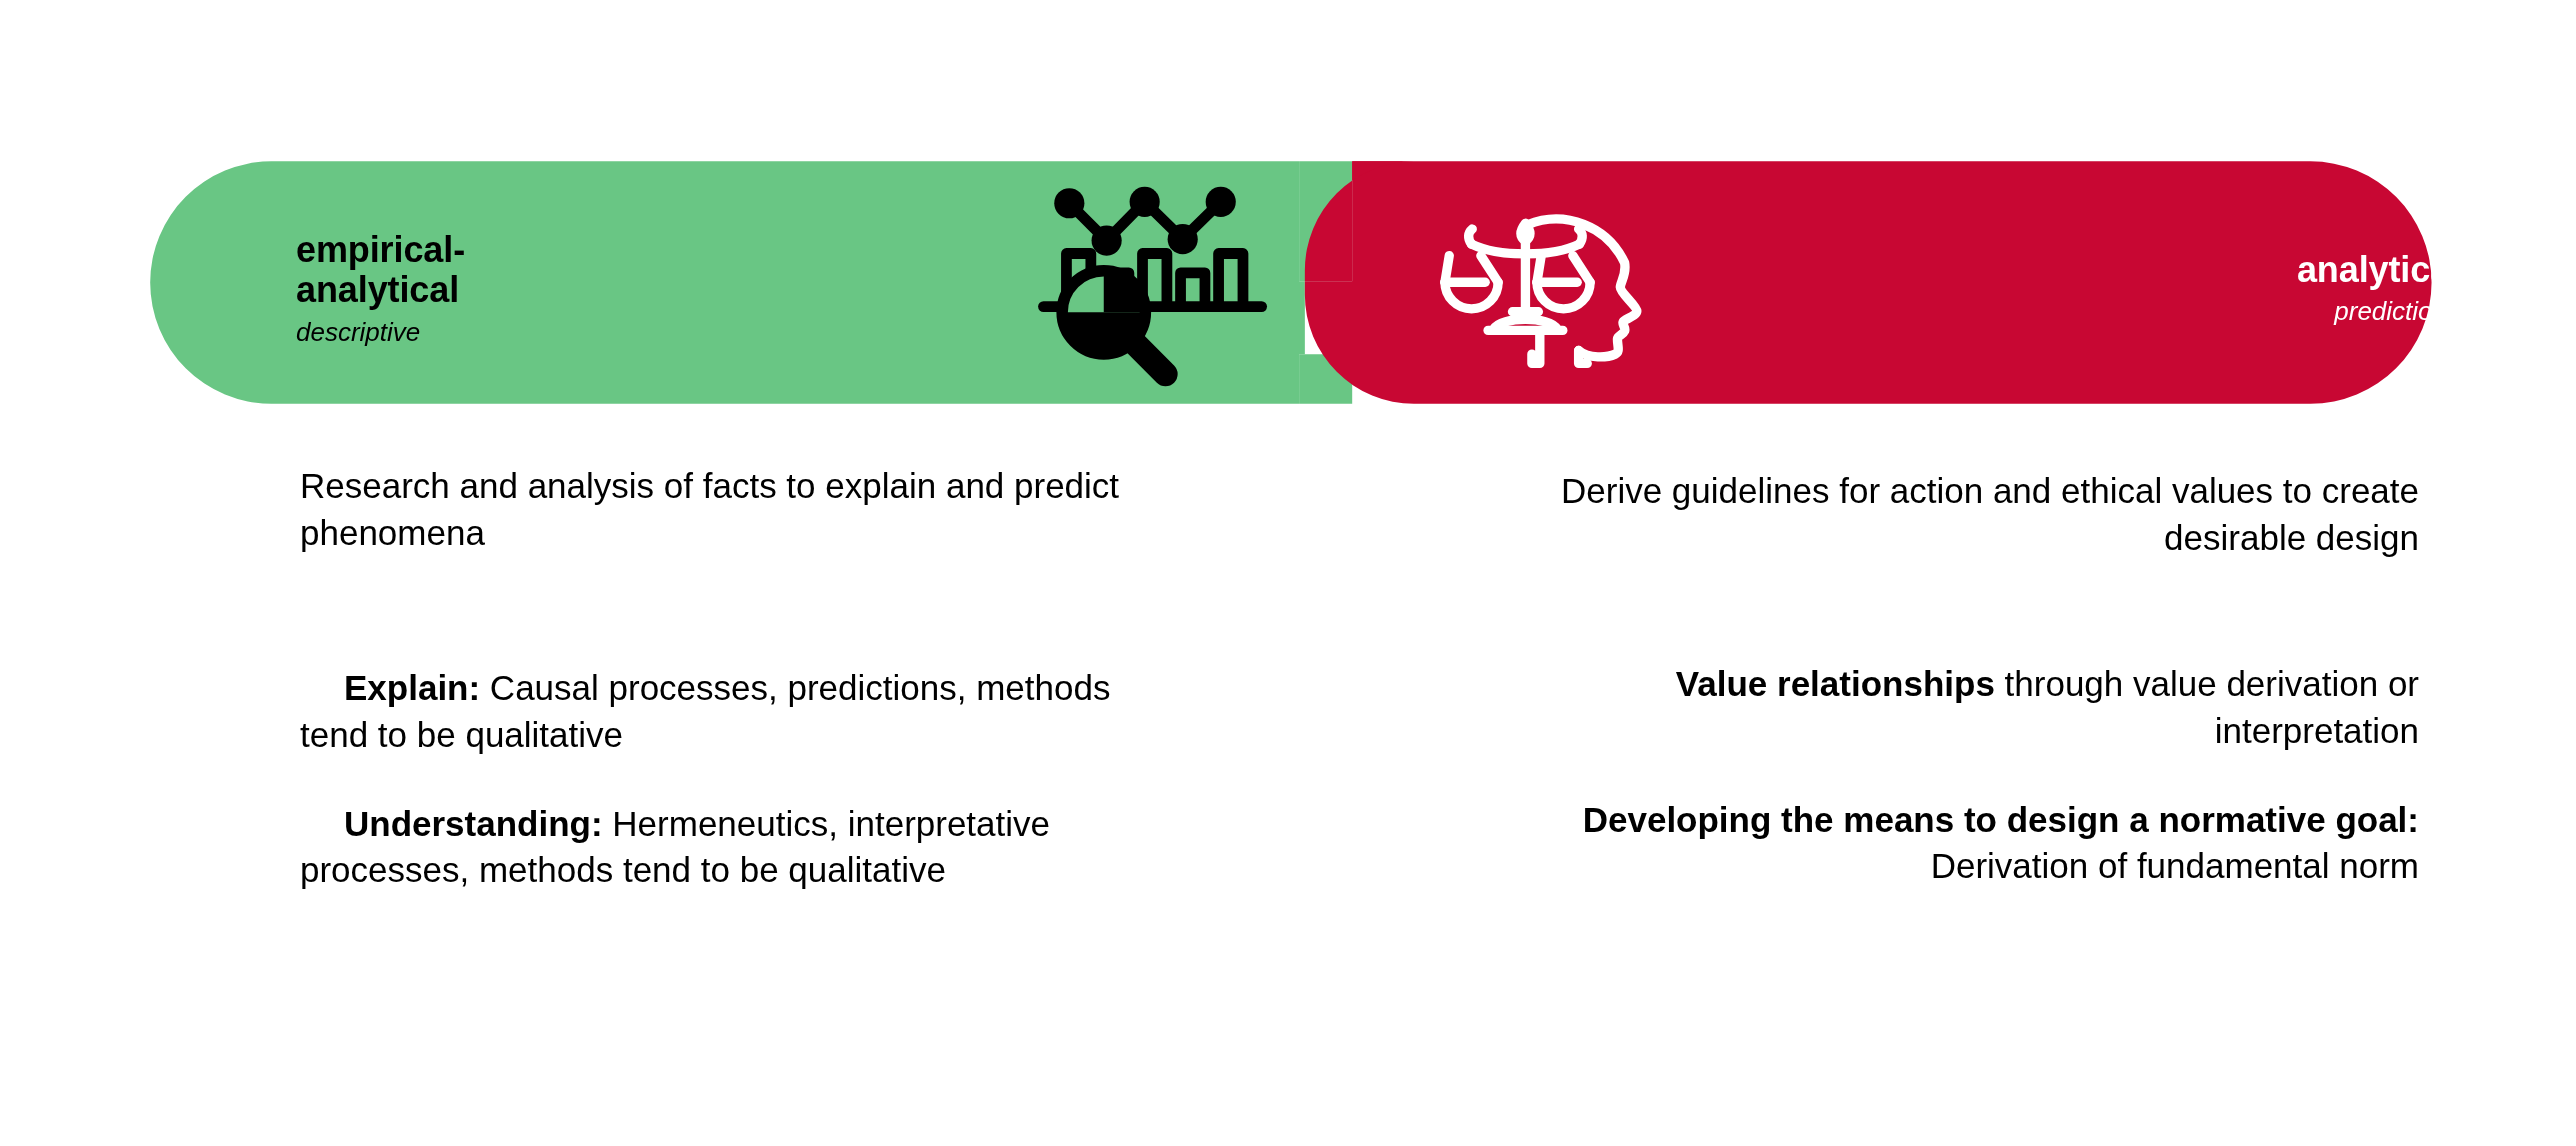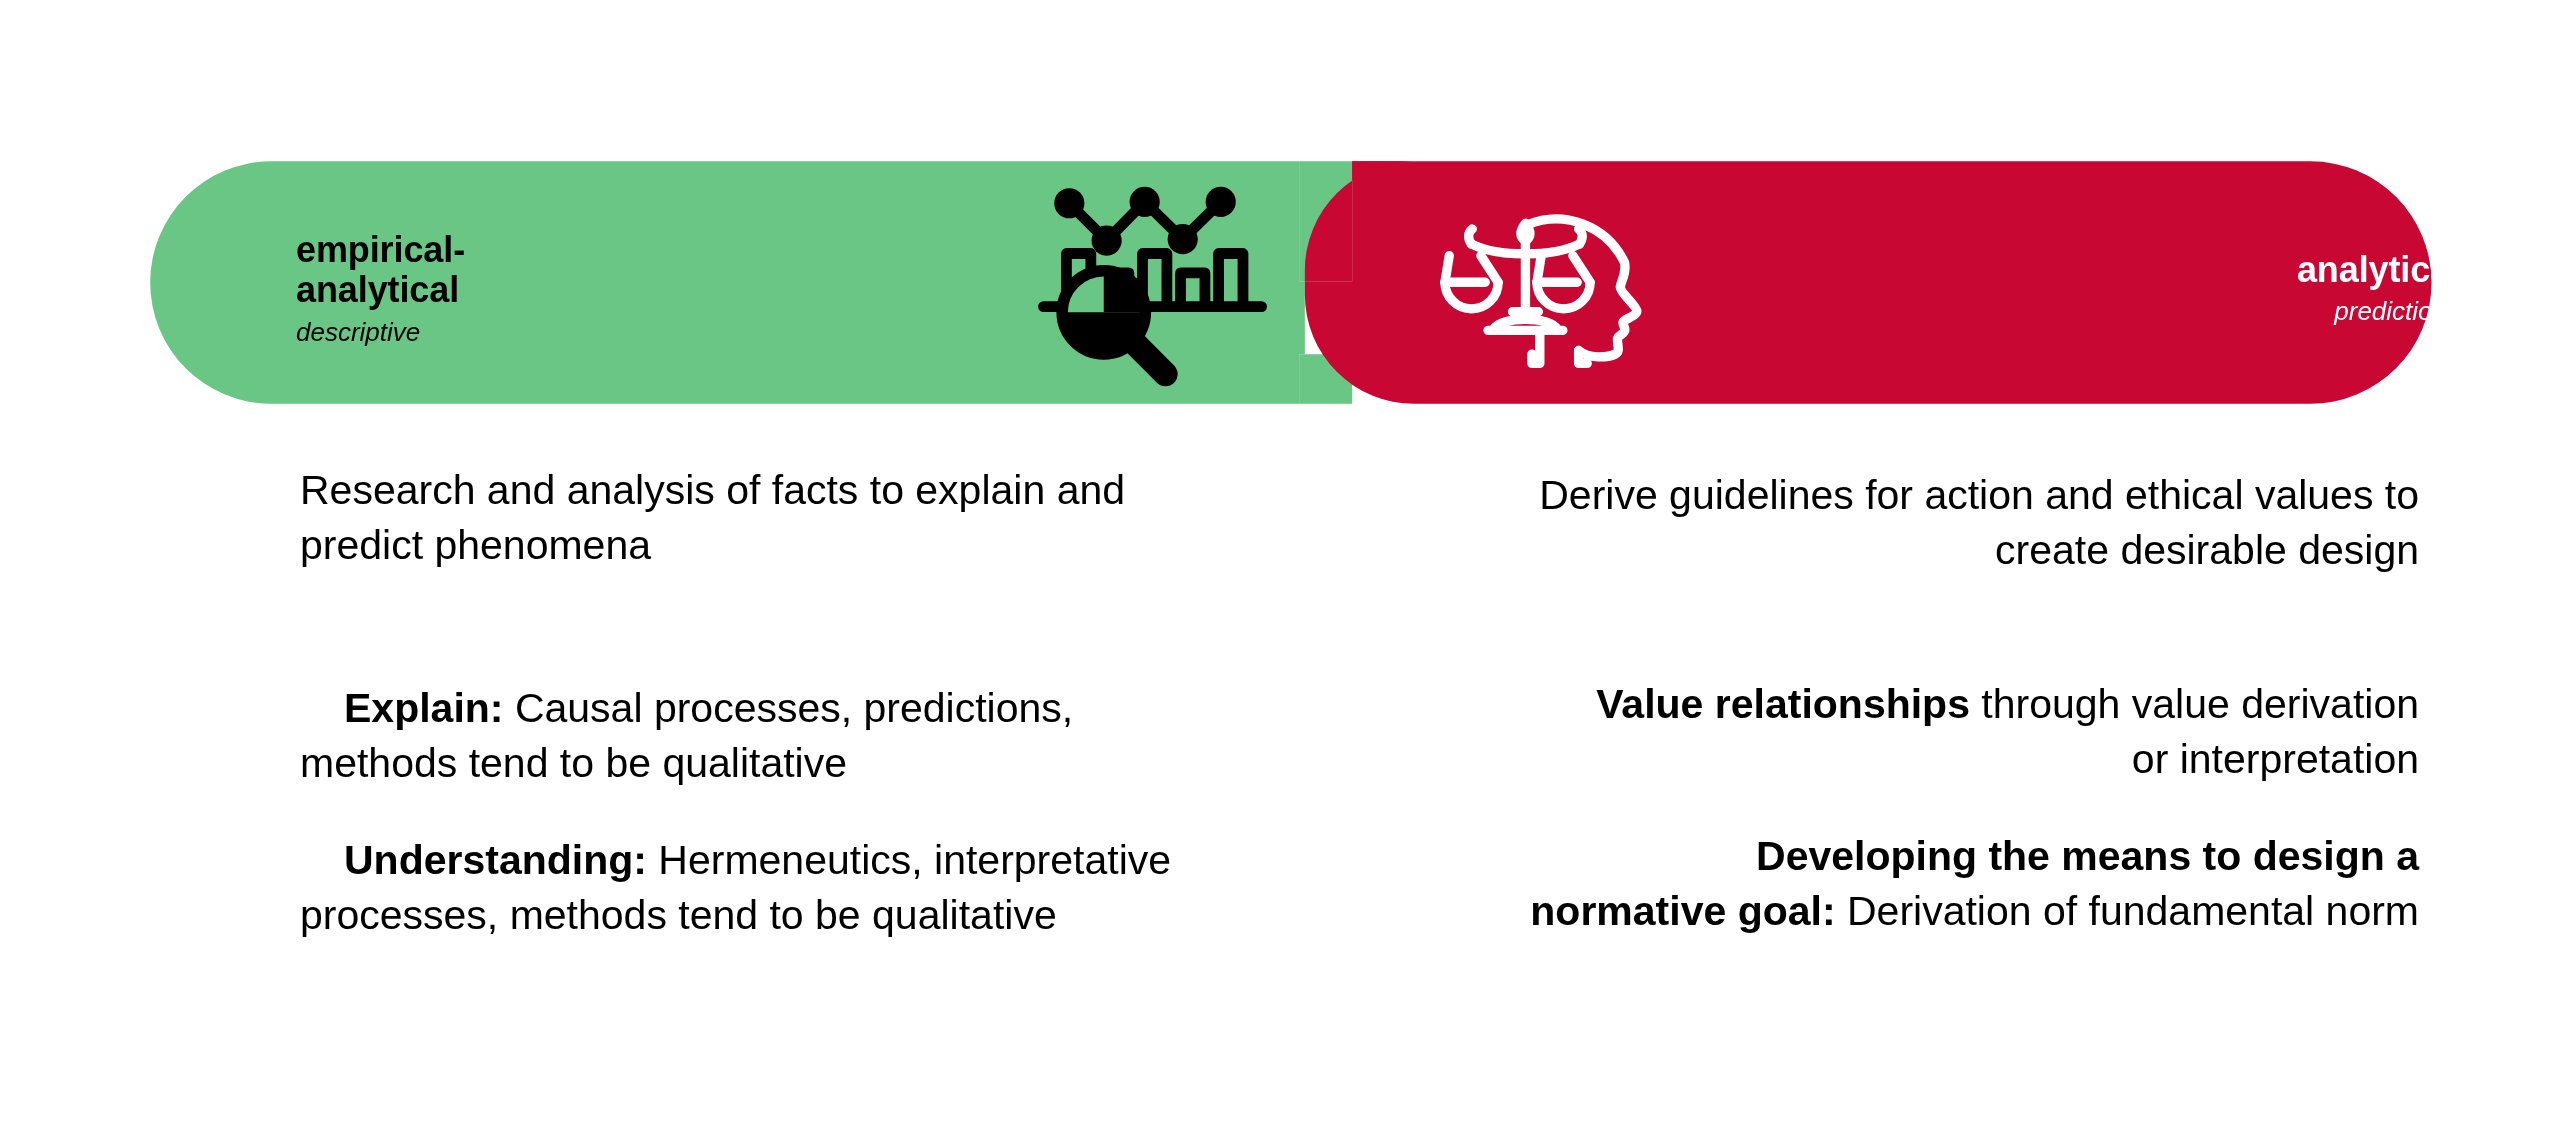--- a/index.html
+++ b/index.html
@@ -76,21 +76,21 @@
 
   
   .column {
     position: absolute;
     top: 463px;
   }
   #col-left  { left: 300px;  width: 876px; text-align: left; }
   #col-right { left: 1529px; width: 890px; text-align: right; }
 
   .para {
-    font-size: 41px;
+    font-size: 35px;
     line-height: 1.34;
     color: #000000;
   }
   .para b { font-weight: bold; margin-left: 44px; }
 
   
   #col-left  .para.p1, #col-right .para.p1 { margin: 0; }
   #col-left  .para.p2 { margin: 108px 0 0 0; }
   #col-right .para.p2 { margin: 99px 0 0 0; }
   #col-left  .para.p3 { margin: 42px 0 0 0; }

